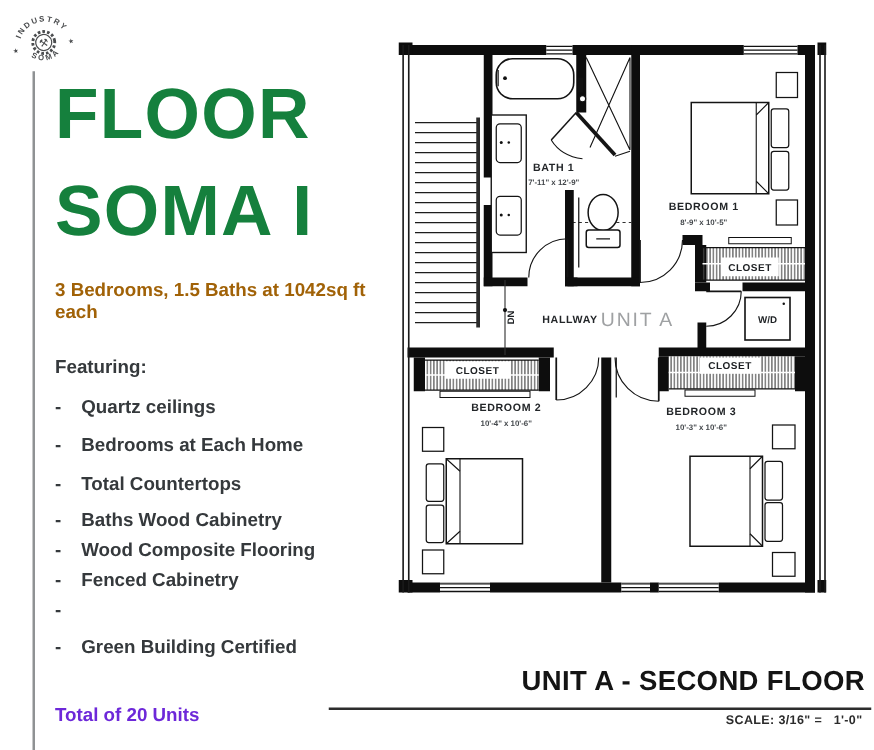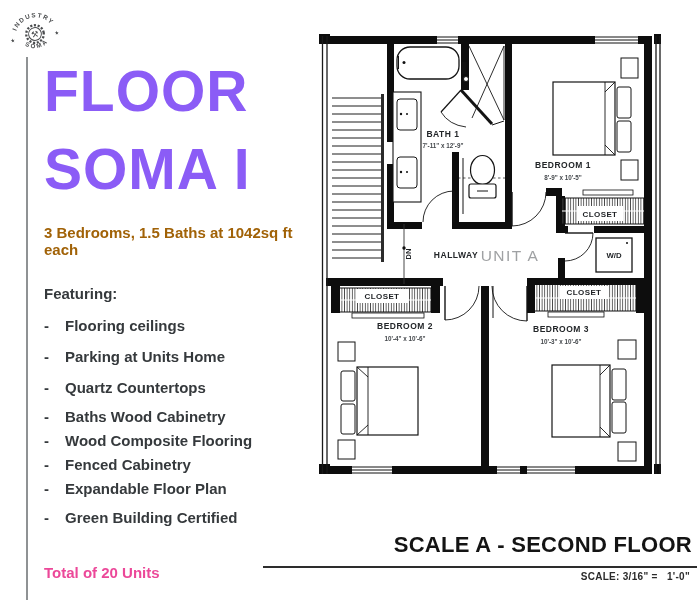--- a/index.html
+++ b/index.html
@@ -4,35 +4,35 @@
 <style>
   html,body { margin:0; padding:0; }
   body {
     width:699px; height:600px; position:relative; overflow:hidden;
     background:#ffffff; font-family:"Liberation Sans", sans-serif;
   }
   .vline { position:absolute; left:26px; top:57px; width:2px; height:543px; background:#8f9294; }
   .sidebar { position:absolute; left:44px; top:52px; width:272px; color:#3a3e41; }
   .title {
     font-size:57px; line-height:78px; font-weight:bold; letter-spacing:1px;
-    color:#8b5cf6; margin:0 0 16px 0;
+    color:#15803d; margin:0 0 16px 0;
   }
   .subtitle { font-size:15px; font-weight:bold; color:#a16207; margin:0 0 27px 0; }
   .featuring { font-size:15px; font-weight:bold; color:#35393c; margin:10px 0 14px 0; }
   ul.features { list-style:none; margin:0; padding:0; font-size:15px; font-weight:bold; color:#35393c; }
   ul.features li { display:flex; line-height:19px; }
   ul.features li .dash { width:21px; flex:none; }
   ul.features li:nth-child(1){ margin-bottom:12px; }
   ul.features li:nth-child(2){ margin-bottom:12px; }
   ul.features li:nth-child(3){ margin-bottom:10px; }
   ul.features li:nth-child(4){ margin-bottom:5px; }
   ul.features li:nth-child(5){ margin-bottom:5px; }
   ul.features li:nth-child(6){ margin-bottom:5px; }
   ul.features li:nth-child(7){ margin-bottom:10px; }
-  .total { font-size:15px; font-weight:bold; color:#ec4899; margin-top:37px; }
+  .total { font-size:15px; font-weight:bold; color:#6d28d9; margin-top:37px; }
   .logo { position:absolute; left:6px; top:5px; }
   .plan-wrap { position:absolute; left:315px; top:5px; width:350px; height:480px; }
   .footer-line { position:absolute; left:263px; top:566px; width:434px; height:2px; background:#2d2d2d; }
   .footer-title { position:absolute; right:7px; top:532px; font-size:22px; font-weight:bold; letter-spacing:0.3px; color:#141414; }
   .footer-scale { position:absolute; right:9px; top:571px; font-size:10px; font-weight:bold; color:#2b2b2b; letter-spacing:0.3px; white-space:pre; }
   svg text { font-family:"Liberation Sans", sans-serif; }
   .room-name { font-size:8.5px; font-weight:bold; letter-spacing:0.5px; fill:#232629; }
   .room-dims { font-size:6.3px; font-weight:bold; fill:#44484c; }
   .closet-label { font-size:8px; font-weight:bold; letter-spacing:0.4px; fill:#1d2023; }
 </style>
@@ -61,45 +61,44 @@
 
 <div class="vline"></div>
 
 <div class="sidebar">
   <h1 class="title"><span>FLOOR</span><br><span>SOMA I</span></h1>
   <p class="subtitle">3 Bedrooms, 1.5 Baths at 1042sq ft each</p>
   <p class="featuring">Featuring:</p>
   <ul class="features">
     <li>
         <span class="dash">-</span>
-        <span>Flooring ceilings</span>
-      </li>
-    <li>
-        <span class="dash">-</span>
-        <span>Parking at Units Home</span>
-      </li>
-    <li>
-        <span class="dash">-</span>
-        <span>Quartz Countertops</span>
+        <span>Quartz ceilings</span>
+      </li>
+    <li>
+        <span class="dash">-</span>
+        <span>Bedrooms at Each Home</span>
+      </li>
+    <li>
+        <span class="dash">-</span>
+        <span>Total Countertops</span>
       </li>
     <li>
         <span class="dash">-</span>
         <span>Baths Wood Cabinetry</span>
       </li>
     <li>
         <span class="dash">-</span>
         <span>Wood Composite Flooring</span>
       </li>
     <li>
         <span class="dash">-</span>
         <span>Fenced Cabinetry</span>
       </li>
     <li>
         <span class="dash">-</span>
-        <span>Expandable Floor Plan</span>
       </li>
     <li>
         <span class="dash">-</span>
         <span>Green Building Certified</span>
       </li>
   </ul>
   <p class="total">Total of 20 Units</p>
 </div>
 
 <div class="plan-wrap">
@@ -304,15 +303,15 @@
     <text class="room-name" x="405" y="329">BEDROOM 2</text>
     <text class="room-dims" x="405" y="341">10'-4" x 10'-6"</text>
     <text class="room-name" x="561" y="332">BEDROOM 3</text>
     <text class="room-dims" x="561" y="344">10'-3" x 10'-6"</text>
     <text class="room-name" x="456" y="258" letter-spacing="1">HALLWAY</text>
     <text x="510" y="261" font-size="15.5" letter-spacing="1.5" fill="#9fa1a3">UNIT A</text>
   </g>
 </svg>
 </div>
 
-<div class="footer-title">SCALE A - SECOND FLOOR</div>
+<div class="footer-title">UNIT A - SECOND FLOOR</div>
 <div class="footer-line"></div>
 <div class="footer-scale">SCALE: 3/16" =   1'-0"</div>
 
 </body></html>

